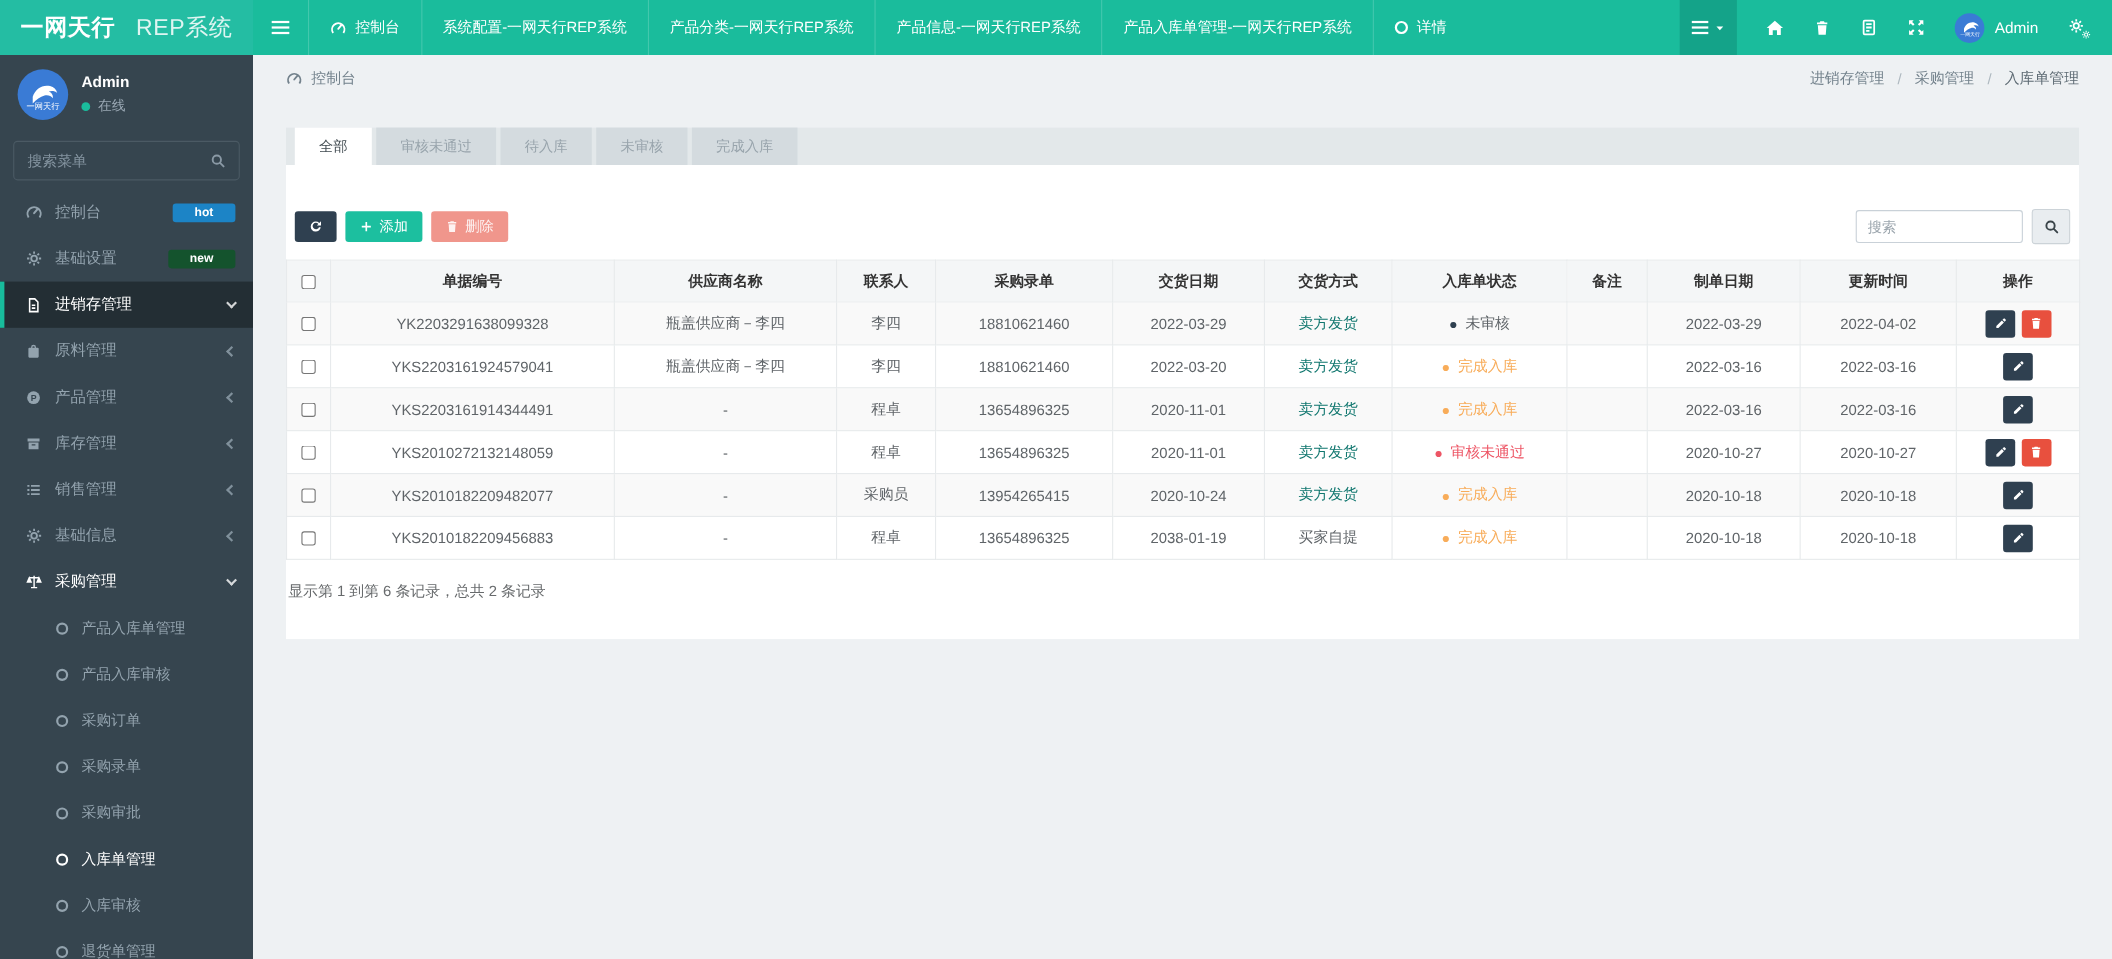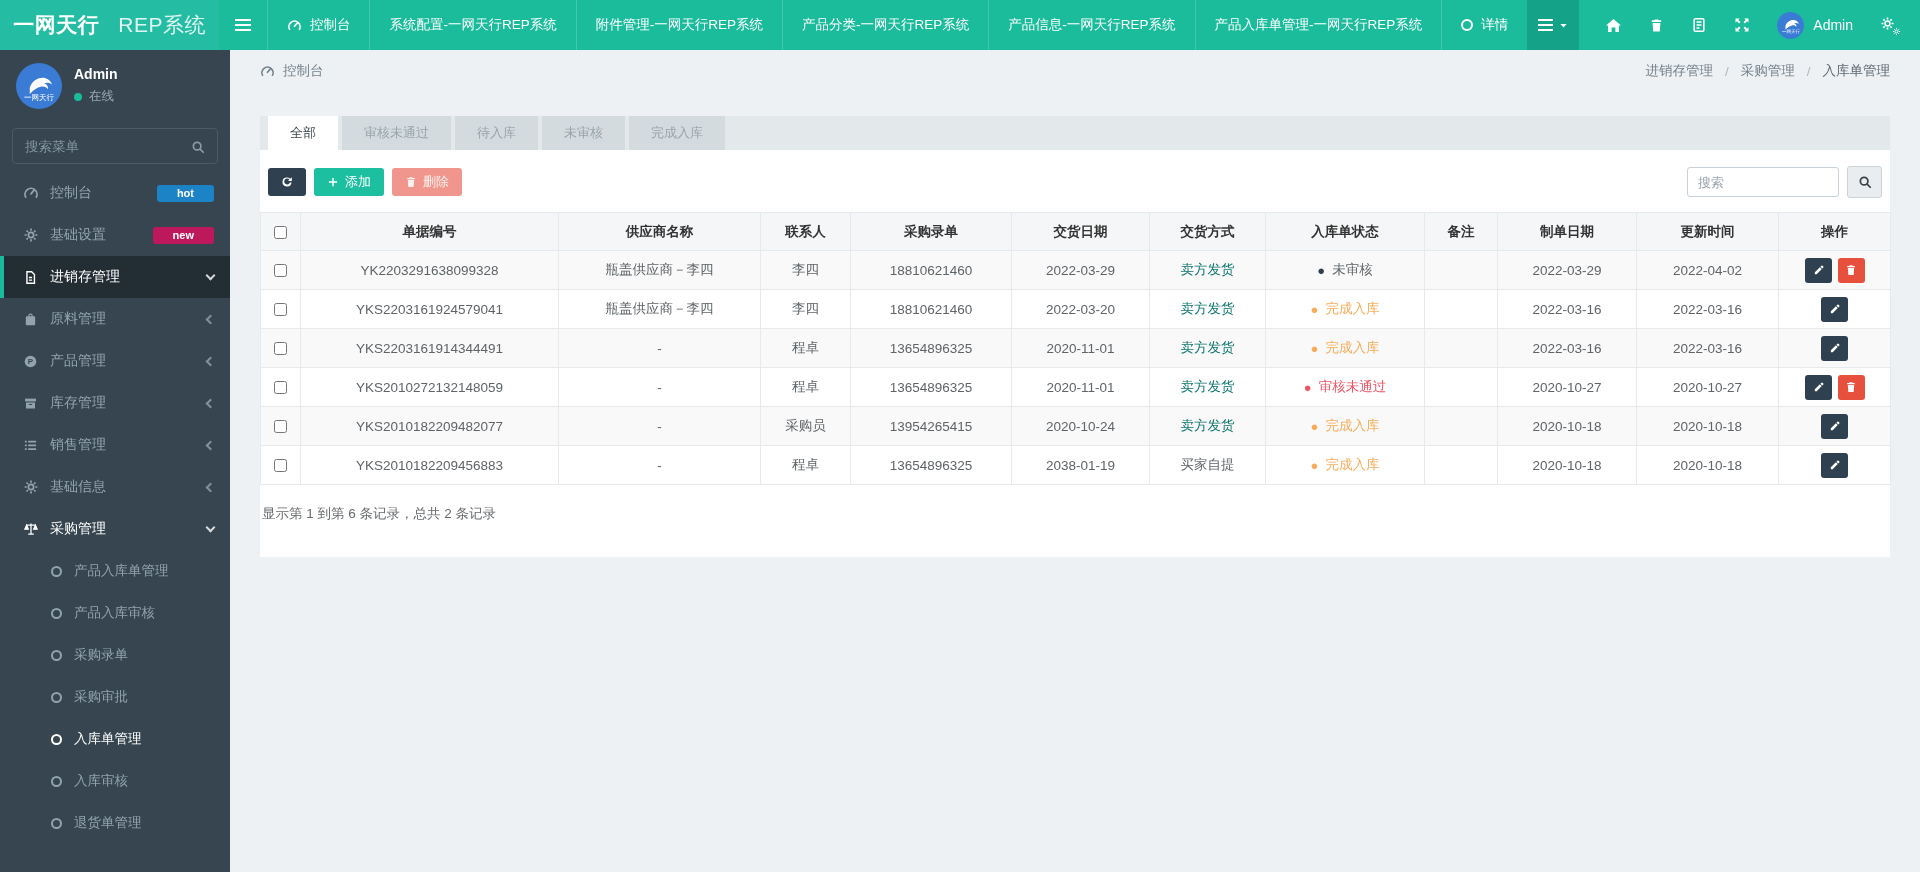--- a/index.html
+++ b/index.html
@@ -50,21 +50,21 @@
   .side-search input::placeholder{color:#8494a0}
   .side-search .sic{color:#8a99a5}
   .m-item{height:42px;display:flex;align-items:center;padding:0 16px 0 22px;font-size:14px;
     color:#93a3ae;cursor:pointer;position:relative}
   .m-item .mi{width:17px;margin-right:11px;display:flex;justify-content:center;flex:none}
   .m-item.lvl2{}
   .m-item.active-parent{background:#232e34;border-left:4px solid #18bc9c;padding-left:18px;color:#fff}
   .m-item.white{color:#fff}
   .badge{margin-left:auto;font-size:11px;font-weight:bold;color:#fff;padding:3px 20px;border-radius:3px;line-height:1}
   .badge.hot{background:#1c84c6}
-  .badge.new{background:#be185d}
+  .badge.new{background:#14532d}
   .chev{margin-left:auto;width:7px;height:7px;border-left:2px solid currentColor;
     border-bottom:2px solid currentColor;opacity:.8;flex:none}
   .chev.down{transform:rotate(-45deg);margin-top:-3px}
   .chev.left{transform:rotate(45deg)}
   .m-sub{height:42px;display:flex;align-items:center;padding-left:51px;font-size:13.5px;
     color:#93a3ae;gap:12px;cursor:pointer}
   .m-sub .co{width:11px;height:11px;border:2px solid currentColor;border-radius:50%;flex:none}
   .m-sub.active{color:#fff}
 
   
@@ -74,21 +74,21 @@
   .crumb-right{margin-left:auto;display:flex;align-items:center;gap:12px}
   .crumb-right .sep{color:#aeb8bf}
   .crumb-right .c{cursor:pointer}
   .crumb-right .c.last{color:#5d6a73}
   .content{padding:24px 30px 0}
   .tabstrip{background:#e3e8ea;display:flex;align-items:stretch;height:34px;padding-left:8px;gap:4px}
   .ftab{display:flex;align-items:center;padding:0 22px;font-size:13px;background:#d4dbdf;
     color:#98a4ac;cursor:pointer;white-space:nowrap}
   .ftab.active{background:#fff;color:#404a50}
   .panel{background:#fff;padding-bottom:34px}
-  .toolbar{display:flex;align-items:center;padding:16px 8px 14px}
+  .toolbar{display:flex;align-items:center;padding:40px 8px 14px}
   .btn{height:28px;border:none;border-radius:3px;color:#fff;font-size:13px;cursor:pointer;
     display:inline-flex;align-items:center;gap:6px;padding:0 13px;font-family:inherit}
   .btn.refresh{width:38px;justify-content:center;padding:0;background:#2f4050}
   .btn.add{background:#1cbf9f;margin-left:8px}
   .btn.del{background:#f0968c;margin-left:8px;color:rgba(255,255,255,.88);cursor:default}
   .search-group{margin-left:auto;display:flex;align-items:center;gap:8px}
   .search-input{width:152px;height:30px;border:1px solid #c9d1d8;border-radius:3px;
     padding:0 10px;font-size:13px;color:#555;outline:none;font-family:inherit}
   .search-input::placeholder{color:#9aa4ac}
   .search-btn{width:35px;height:32px;border:1px solid #ccd3d8;background:#e9edf0;border-radius:3px;
@@ -218,23 +218,20 @@
   <div class="nav-tab">
     <svg class="ic" width="15" height="15">
         <use href="#i-tacho"></use>
       </svg>
     <span>控制台</span>
   </div>
   <div class="nav-tab">
     <span>系统配置-一网天行REP系统</span>
   </div>
   <div class="nav-tab">
-    <span>附件管理-一网天行REP系统</span>
-  </div>
-  <div class="nav-tab">
     <span>产品分类-一网天行REP系统</span>
   </div>
   <div class="nav-tab">
     <span>产品信息-一网天行REP系统</span>
   </div>
   <div class="nav-tab">
     <span>产品入库单管理-一网天行REP系统</span>
   </div>
   <div class="nav-tab">
     <span class="co-ring"></span>
@@ -391,20 +388,24 @@
       <span>采购管理</span>
       <span class="chev down"></span>
     </div>
     <div class="m-sub">
       <span class="co"></span>
       <span>产品入库单管理</span>
     </div>
     <div class="m-sub">
       <span class="co"></span>
       <span>产品入库审核</span>
+    </div>
+    <div class="m-sub">
+      <span class="co"></span>
+      <span>采购订单</span>
     </div>
     <div class="m-sub">
       <span class="co"></span>
       <span>采购录单</span>
     </div>
     <div class="m-sub">
       <span class="co"></span>
       <span>采购审批</span>
     </div>
     <div class="m-sub active">

